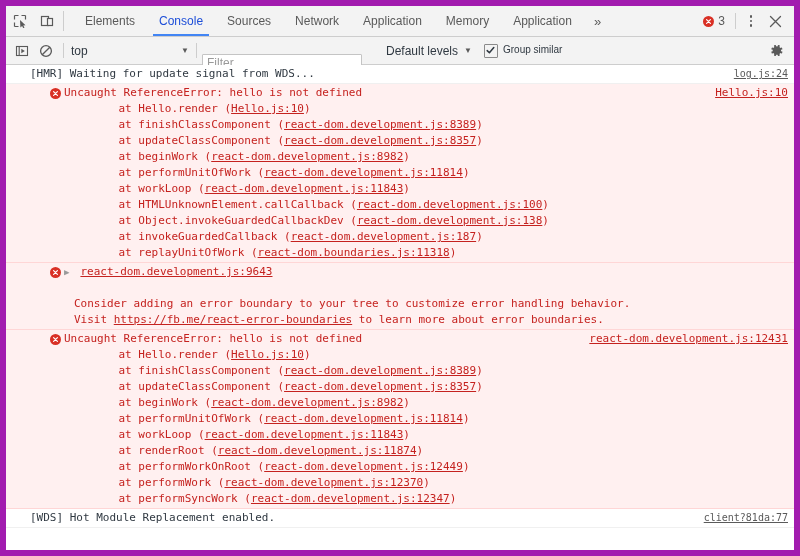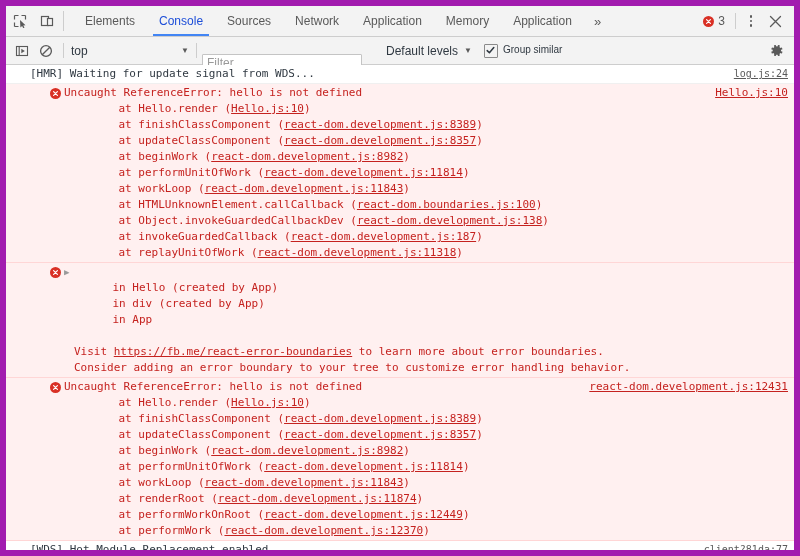--- a/index.html
+++ b/index.html
@@ -496,48 +496,44 @@
           <span class="msg-text">Uncaught ReferenceError: hello is not defined</span>
           <span class="srclink-err">Hello.js:10</span>
         </div>
         <div class="stack">
           <div class="stack-line">    at Hello.render (<span class="inline-link">Hello.js:10</span>)</div>
           <div class="stack-line">    at finishClassComponent (<span class="inline-link">react-dom.development.js:8389</span>)</div>
           <div class="stack-line">    at updateClassComponent (<span class="inline-link">react-dom.development.js:8357</span>)</div>
           <div class="stack-line">    at beginWork (<span class="inline-link">react-dom.development.js:8982</span>)</div>
           <div class="stack-line">    at performUnitOfWork (<span class="inline-link">react-dom.development.js:11814</span>)</div>
           <div class="stack-line">    at workLoop (<span class="inline-link">react-dom.development.js:11843</span>)</div>
-          <div class="stack-line">    at HTMLUnknownElement.callCallback (<span class="inline-link">react-dom.boundaries.js:100</span>)</div>
+          <div class="stack-line">    at HTMLUnknownElement.callCallback (<span class="inline-link">react-dom.development.js:100</span>)</div>
           <div class="stack-line">    at Object.invokeGuardedCallbackDev (<span class="inline-link">react-dom.development.js:138</span>)</div>
           <div class="stack-line">    at invokeGuardedCallback (<span class="inline-link">react-dom.development.js:187</span>)</div>
-          <div class="stack-line">    at replayUnitOfWork (<span class="inline-link">react-dom.development.js:11318</span>)</div>
+          <div class="stack-line">    at replayUnitOfWork (<span class="inline-link">react-dom.boundaries.js:11318</span>)</div>
         </div>
       </div>
     </div>
 
     <div class="msg msg-error">
       <div class="msg-gutter">
         <span class="err-icon">
           <svg width="7" height="7" viewBox="0 0 7 7">
             <path d="M1.6 1.6 L5.4 5.4 M5.4 1.6 L1.6 5.4" stroke="#ffffff" stroke-width="1.2" stroke-linecap="round"></path>
           </svg>
         </span>
       </div>
       <div class="msg-content">
         <div class="msg-firstline">
           <span class="tri">▶</span>
-        </div>
-        <div class="stack">
-          <div class="tree-line">    in Hello (created by App)</div>
-          <div class="tree-line">    in div (created by App)</div>
-          <div class="tree-line">    in App</div>
+          <span class="srclink-err">react-dom.development.js:9643</span>
         </div>
         <div class="blank-line"></div>
+        <div class="hint-line">Consider adding an error boundary to your tree to customize error handling behavior.</div>
         <div class="hint-line"><span>Visit <span class="inline-link">https://fb.me/react-error-boundaries</span> to learn more about error boundaries.</span></div>
-        <div class="hint-line">Consider adding an error boundary to your tree to customize error handling behavior.</div>
       </div>
     </div>
 
     <div class="msg msg-error">
       <div class="msg-gutter">
         <span class="err-icon">
           <svg width="7" height="7" viewBox="0 0 7 7">
             <path d="M1.6 1.6 L5.4 5.4 M5.4 1.6 L1.6 5.4" stroke="#ffffff" stroke-width="1.2" stroke-linecap="round"></path>
           </svg>
         </span>
@@ -550,20 +546,21 @@
         <div class="stack">
           <div class="stack-line">    at Hello.render (<span class="inline-link">Hello.js:10</span>)</div>
           <div class="stack-line">    at finishClassComponent (<span class="inline-link">react-dom.development.js:8389</span>)</div>
           <div class="stack-line">    at updateClassComponent (<span class="inline-link">react-dom.development.js:8357</span>)</div>
           <div class="stack-line">    at beginWork (<span class="inline-link">react-dom.development.js:8982</span>)</div>
           <div class="stack-line">    at performUnitOfWork (<span class="inline-link">react-dom.development.js:11814</span>)</div>
           <div class="stack-line">    at workLoop (<span class="inline-link">react-dom.development.js:11843</span>)</div>
           <div class="stack-line">    at renderRoot (<span class="inline-link">react-dom.development.js:11874</span>)</div>
           <div class="stack-line">    at performWorkOnRoot (<span class="inline-link">react-dom.development.js:12449</span>)</div>
           <div class="stack-line">    at performWork (<span class="inline-link">react-dom.development.js:12370</span>)</div>
+          <div class="stack-line">    at performSyncWork (<span class="inline-link">react-dom.development.js:12347</span>)</div>
         </div>
       </div>
     </div>
 
     <div class="msg msg-info">
       <div class="msg-gutter"></div>
       <div class="msg-content">
         <div class="msg-firstline">
           <span class="msg-text-plain">[WDS] Hot Module Replacement enabled.</span>
           <span class="srclink">client?81da:77</span>

